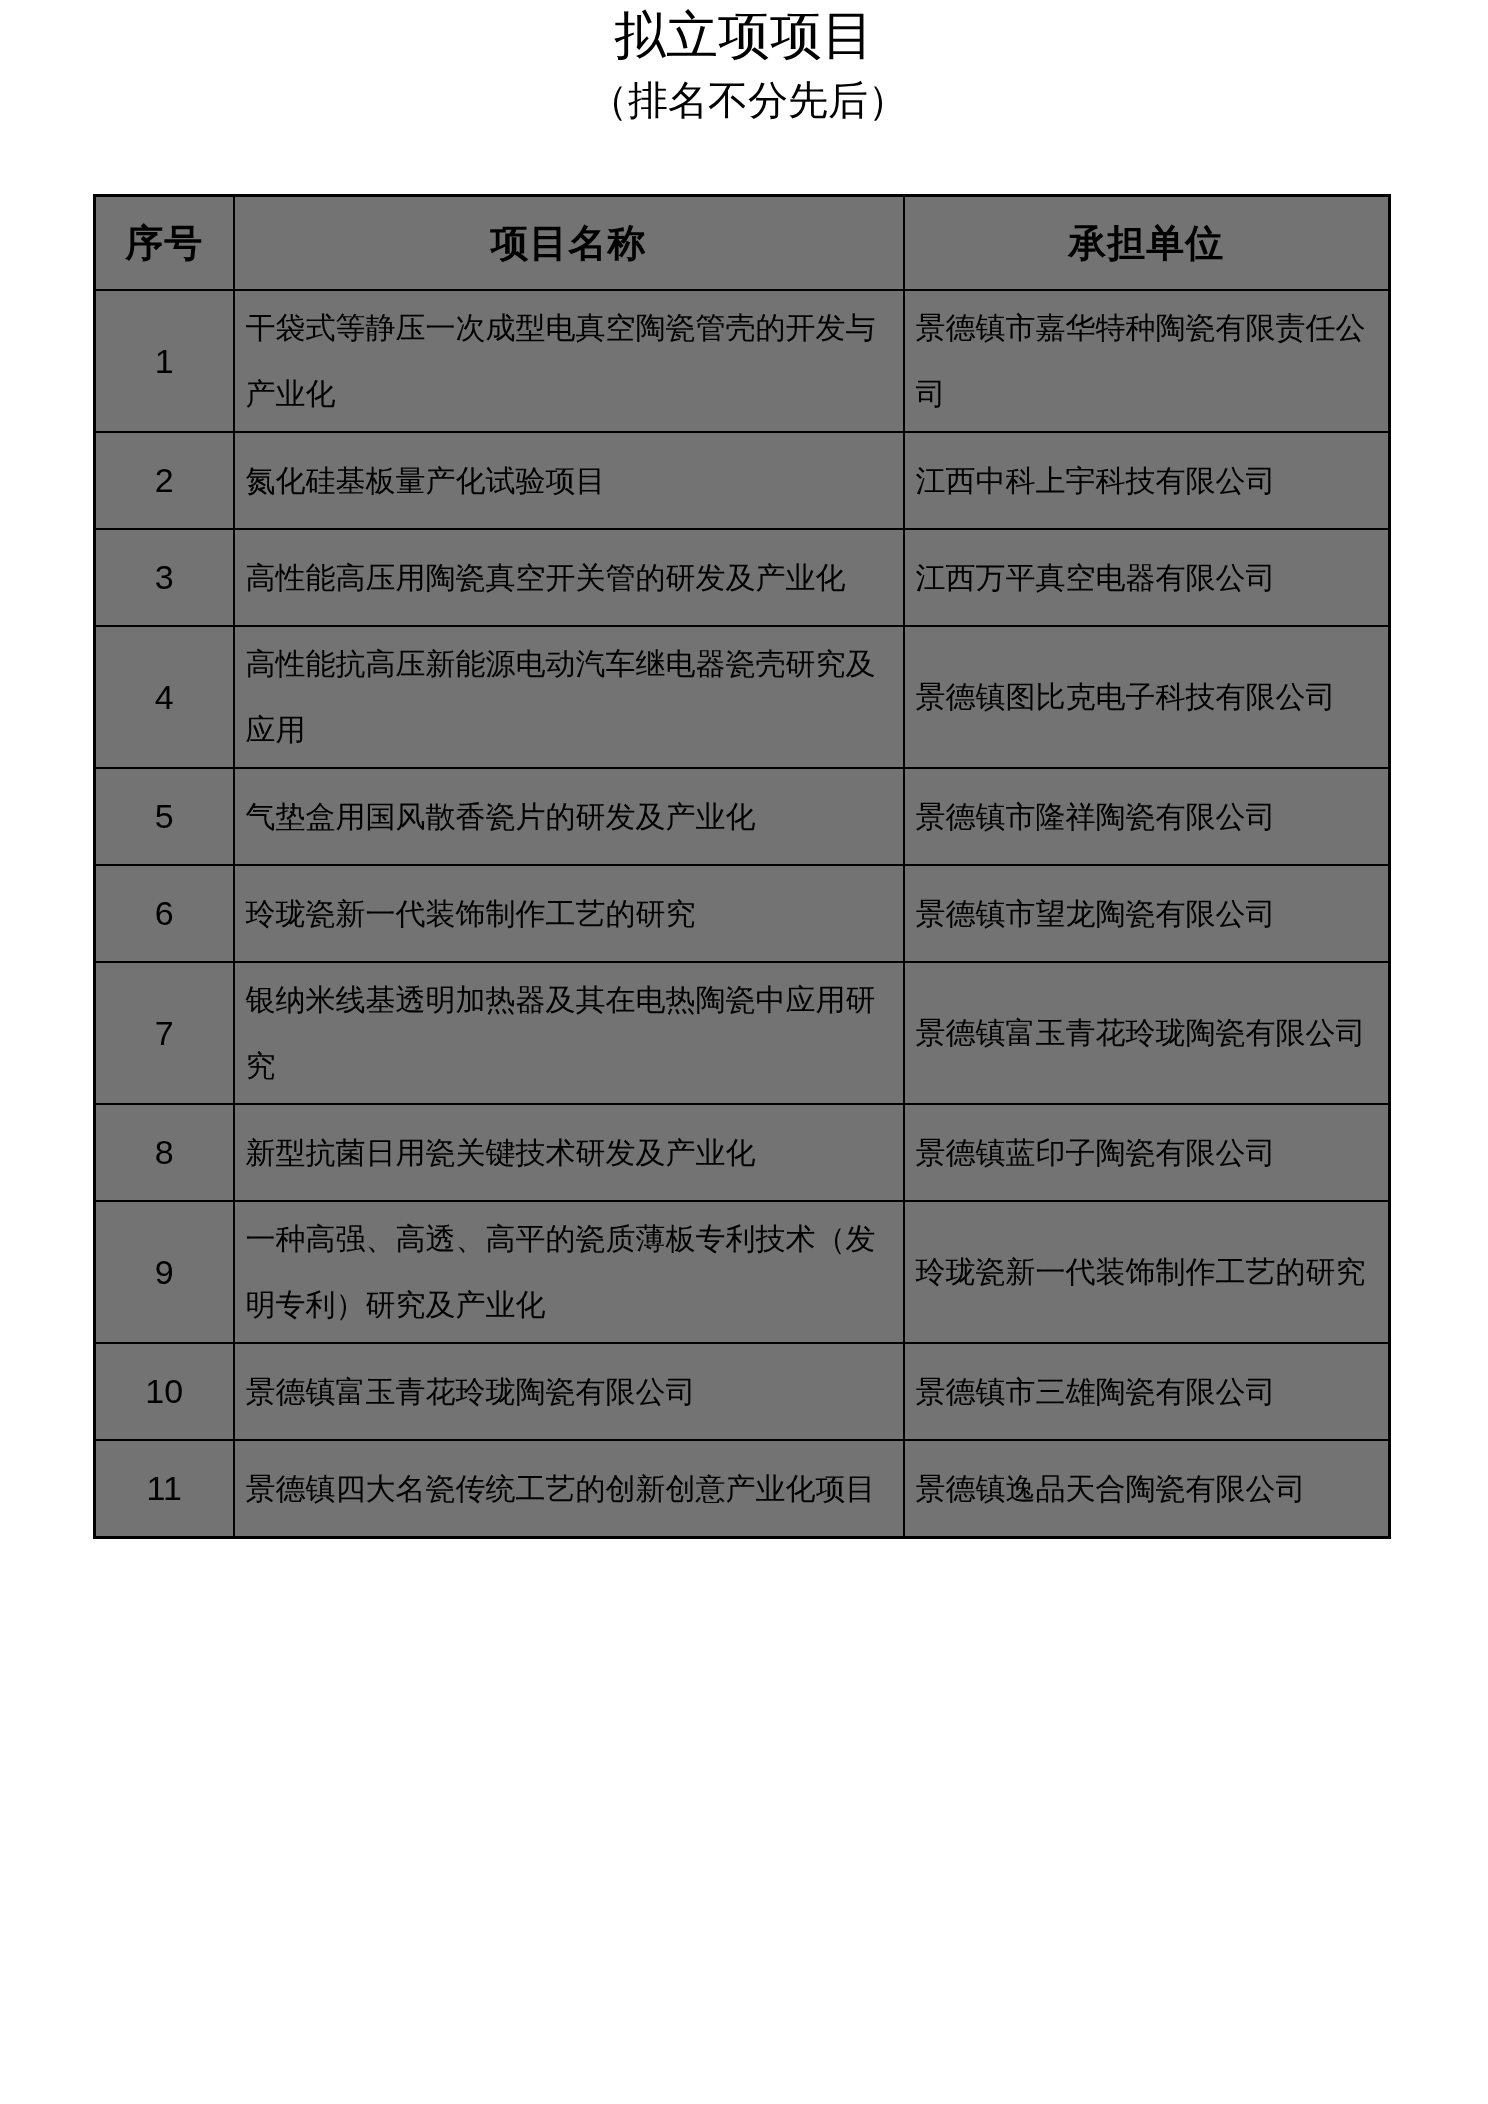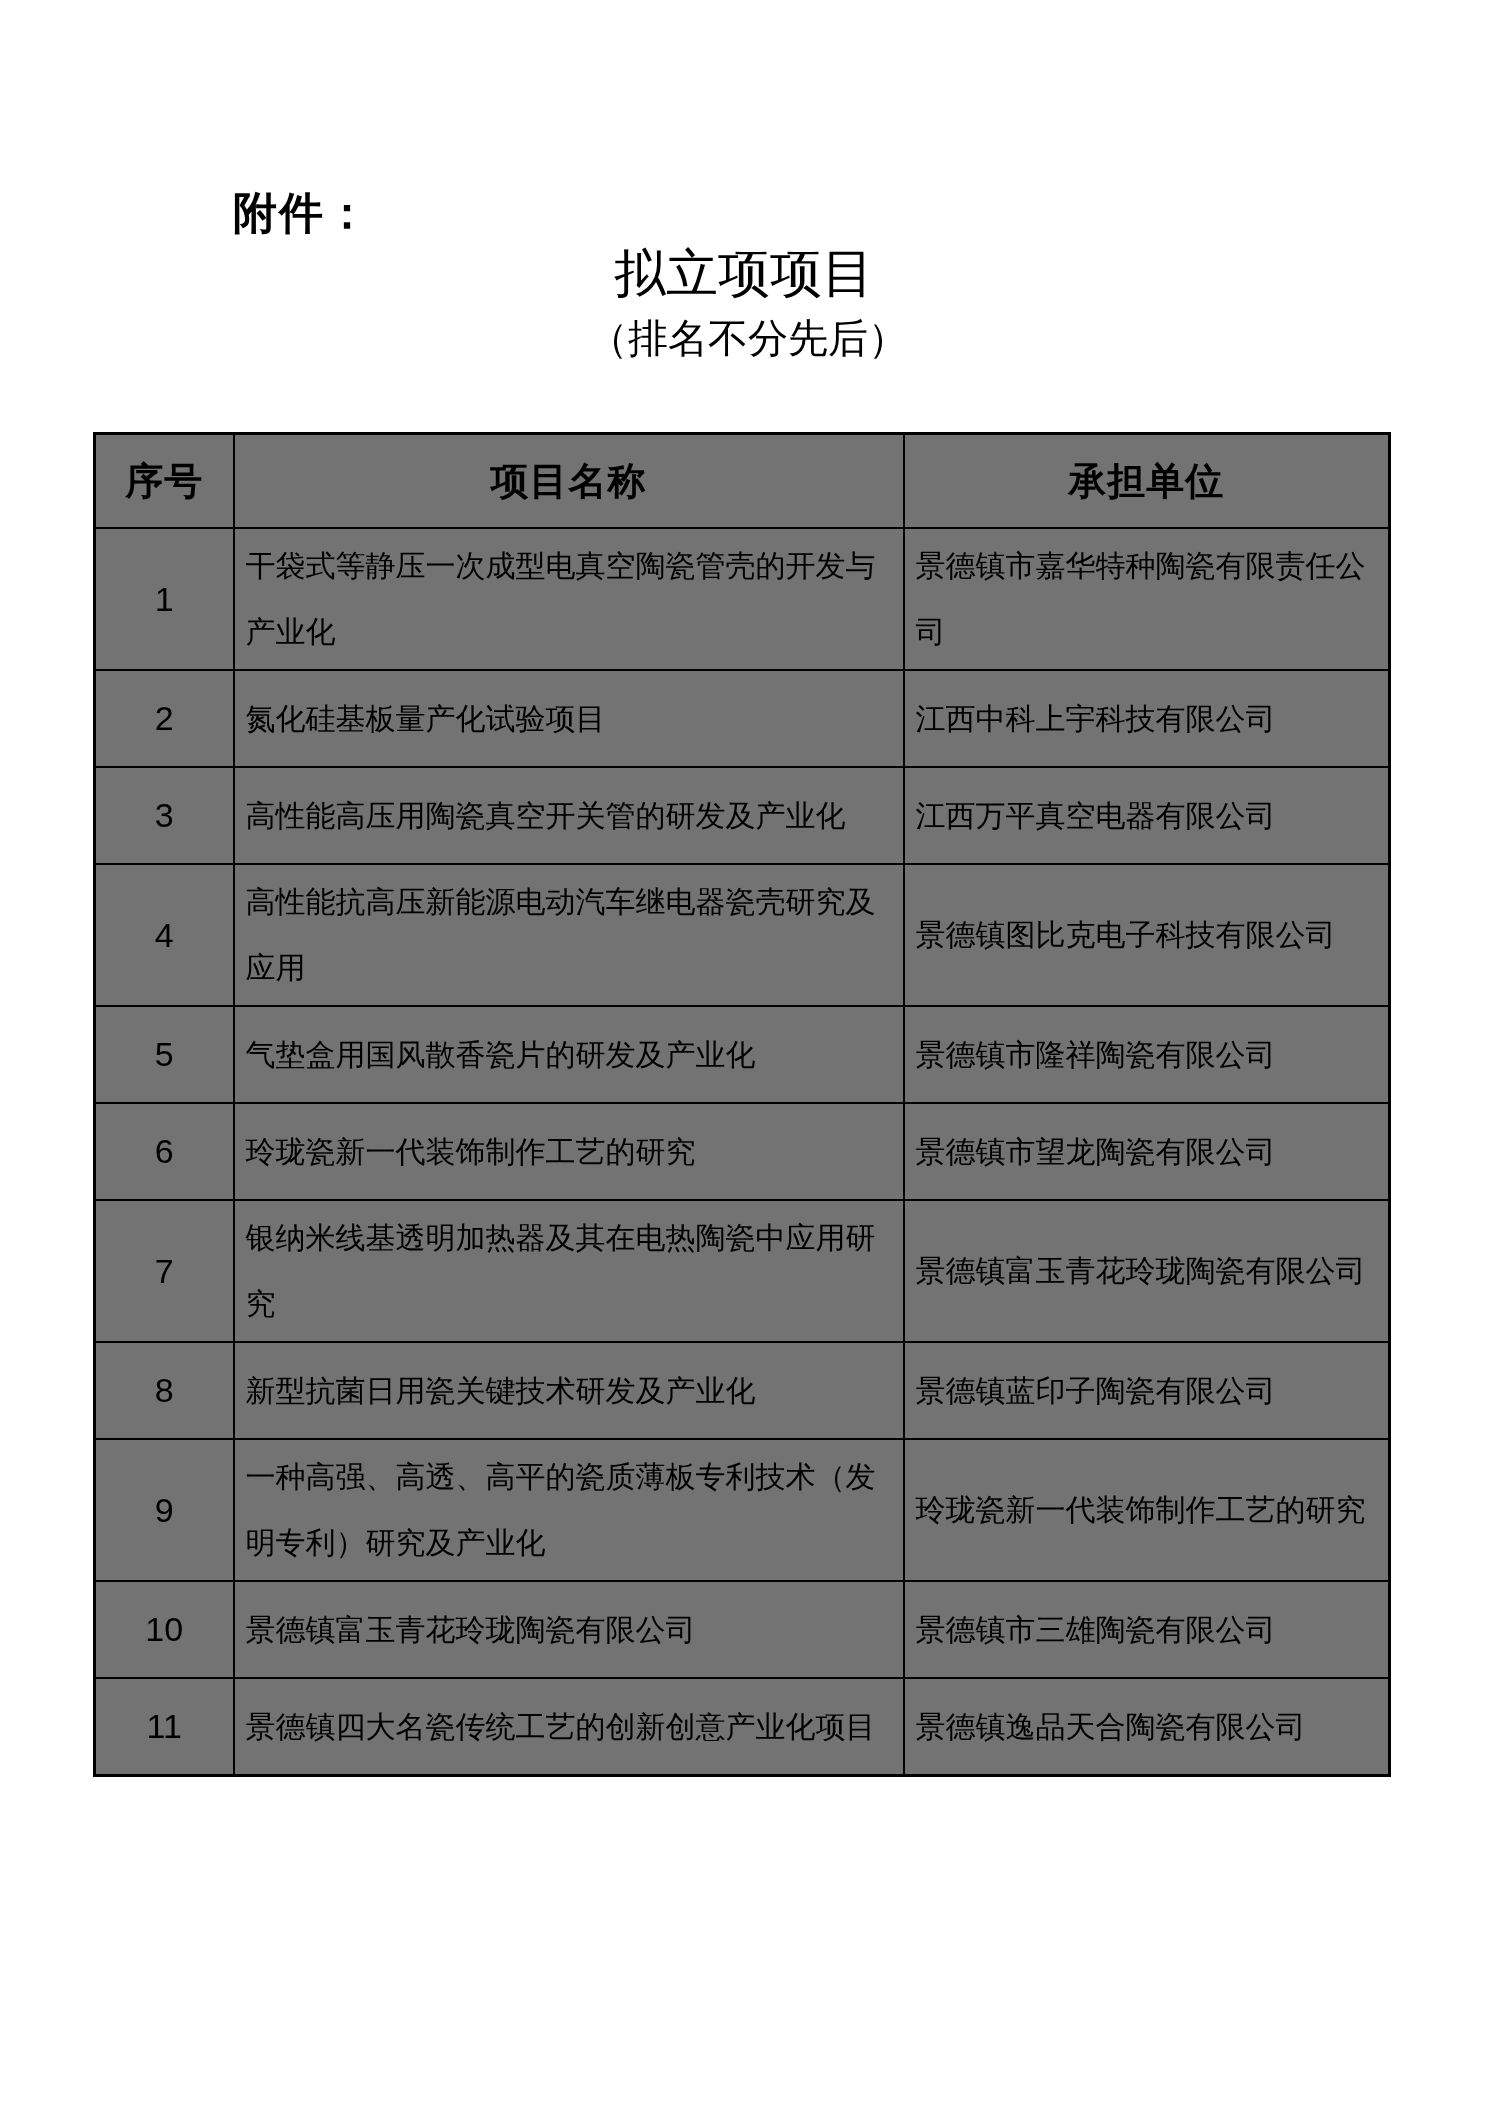--- a/index.html
+++ b/index.html
@@ -87,21 +87,20 @@
     padding-right: 8px;
     line-break: anywhere;
     overflow-wrap: anywhere;
   }
 </style>
 </head>
 <body>
 
 <div class="page">
 
-  <div class="attachment">附件：</div>
 
 
   <div class="title-line2">拟立项项目</div>
 
   <div class="subtitle">（排名不分先后）</div>
 
   <table class="projects">
     <colgroup>
       <col class="c-no">
       <col class="c-proj">

